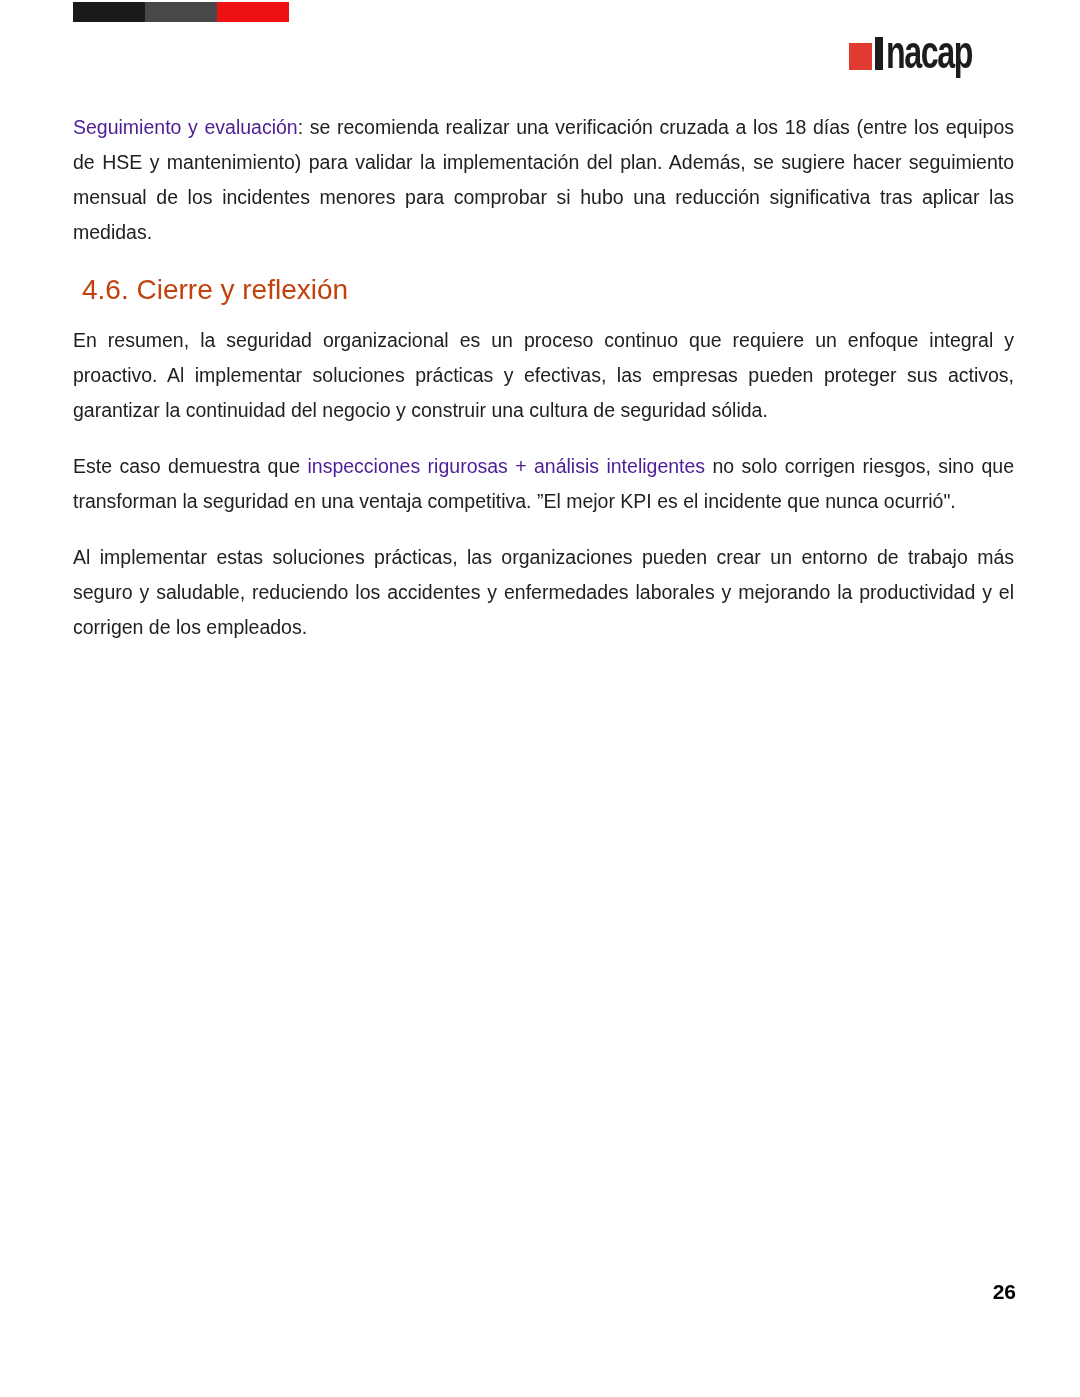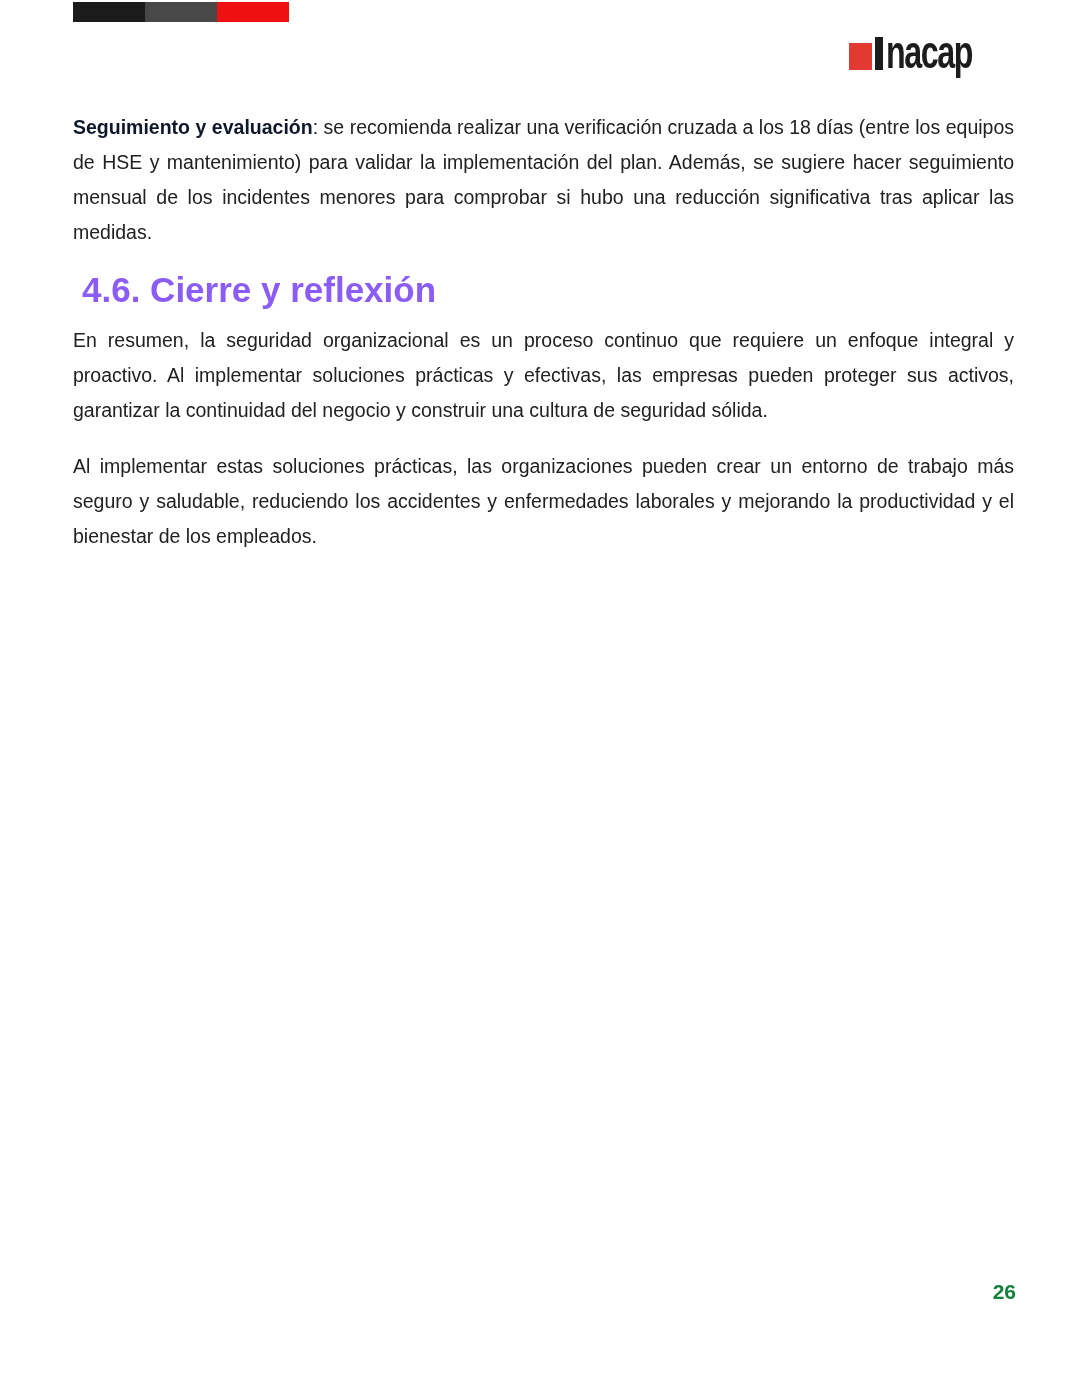--- a/index.html
+++ b/index.html
@@ -32,32 +32,32 @@
 
   
   .content { position: absolute; left: 73px; top: 110px; width: 941px; }
   .content p {
     font-size: 19.5px;
     line-height: 35px;
     text-align: justify;
     color: #212121;
     margin: 0 0 21px 0;
   }
-  .content p strong, .content p b { font-weight: 700; color: #0f172a; }
+  .content p strong, .content p b { font-weight: 400; color: #4c1d95; }
   .content h2 {
-    font-size: 35px;
+    font-size: 28px;
     line-height: 31px;
-    font-weight: 700;
-    color: #8b5cf6;
+    font-weight: 400;
+    color: #c2410c;
     margin: 24px 0 18px 9px;
   }
 
   .page-number {
     position: absolute; right: 64px; bottom: 93px;
-    font-size: 21px; font-weight: 700; color: #15803d;
+    font-size: 21px; font-weight: 700; color: #000000;
   }
 </style>
 </head>
 <body>
 
 <div class="top-bar">
   <span class="seg seg-black"></span>
   <span class="seg seg-gray"></span>
   <span class="seg seg-red"></span>
 </div>
@@ -68,17 +68,18 @@
   <span class="logo-text">nacap</span>
 </div>
 
 <div class="content">
   <p><strong>Seguimiento y evaluación</strong><span>: se recomienda realizar una verificación cruzada a los 18 días (entre los equipos de HSE y mantenimiento) para validar la implementación del plan. Además, se sugiere hacer seguimiento mensual de los incidentes menores para comprobar si hubo una reducción significativa tras aplicar las medidas.</span></p>
 
   <h2>4.6. Cierre y reflexión</h2>
 
   <p>En resumen, la seguridad organizacional es un proceso continuo que requiere un enfoque integral y proactivo. Al implementar soluciones prácticas y efectivas, las empresas pueden proteger sus activos, garantizar la continuidad del negocio y construir una cultura de seguridad sólida.</p>
 
+  <p><span>Este caso demuestra que </span><strong>inspecciones rigurosas + análisis inteligentes</strong><span> no solo corrigen riesgos, sino que transforman la seguridad en una ventaja competitiva. ”El mejor KPI es el incidente que nunca ocurrió".</span></p>
 
-  <p>Al implementar estas soluciones prácticas, las organizaciones pueden crear un entorno de trabajo más seguro y saludable, reduciendo los accidentes y enfermedades laborales y mejorando la productividad y el bienestar de los empleados.</p>
+  <p>Al implementar estas soluciones prácticas, las organizaciones pueden crear un entorno de trabajo más seguro y saludable, reduciendo los accidentes y enfermedades laborales y mejorando la productividad y el corrigen de los empleados.</p>
 </div>
 
 <div class="page-number">26</div>
 
 </body></html>

